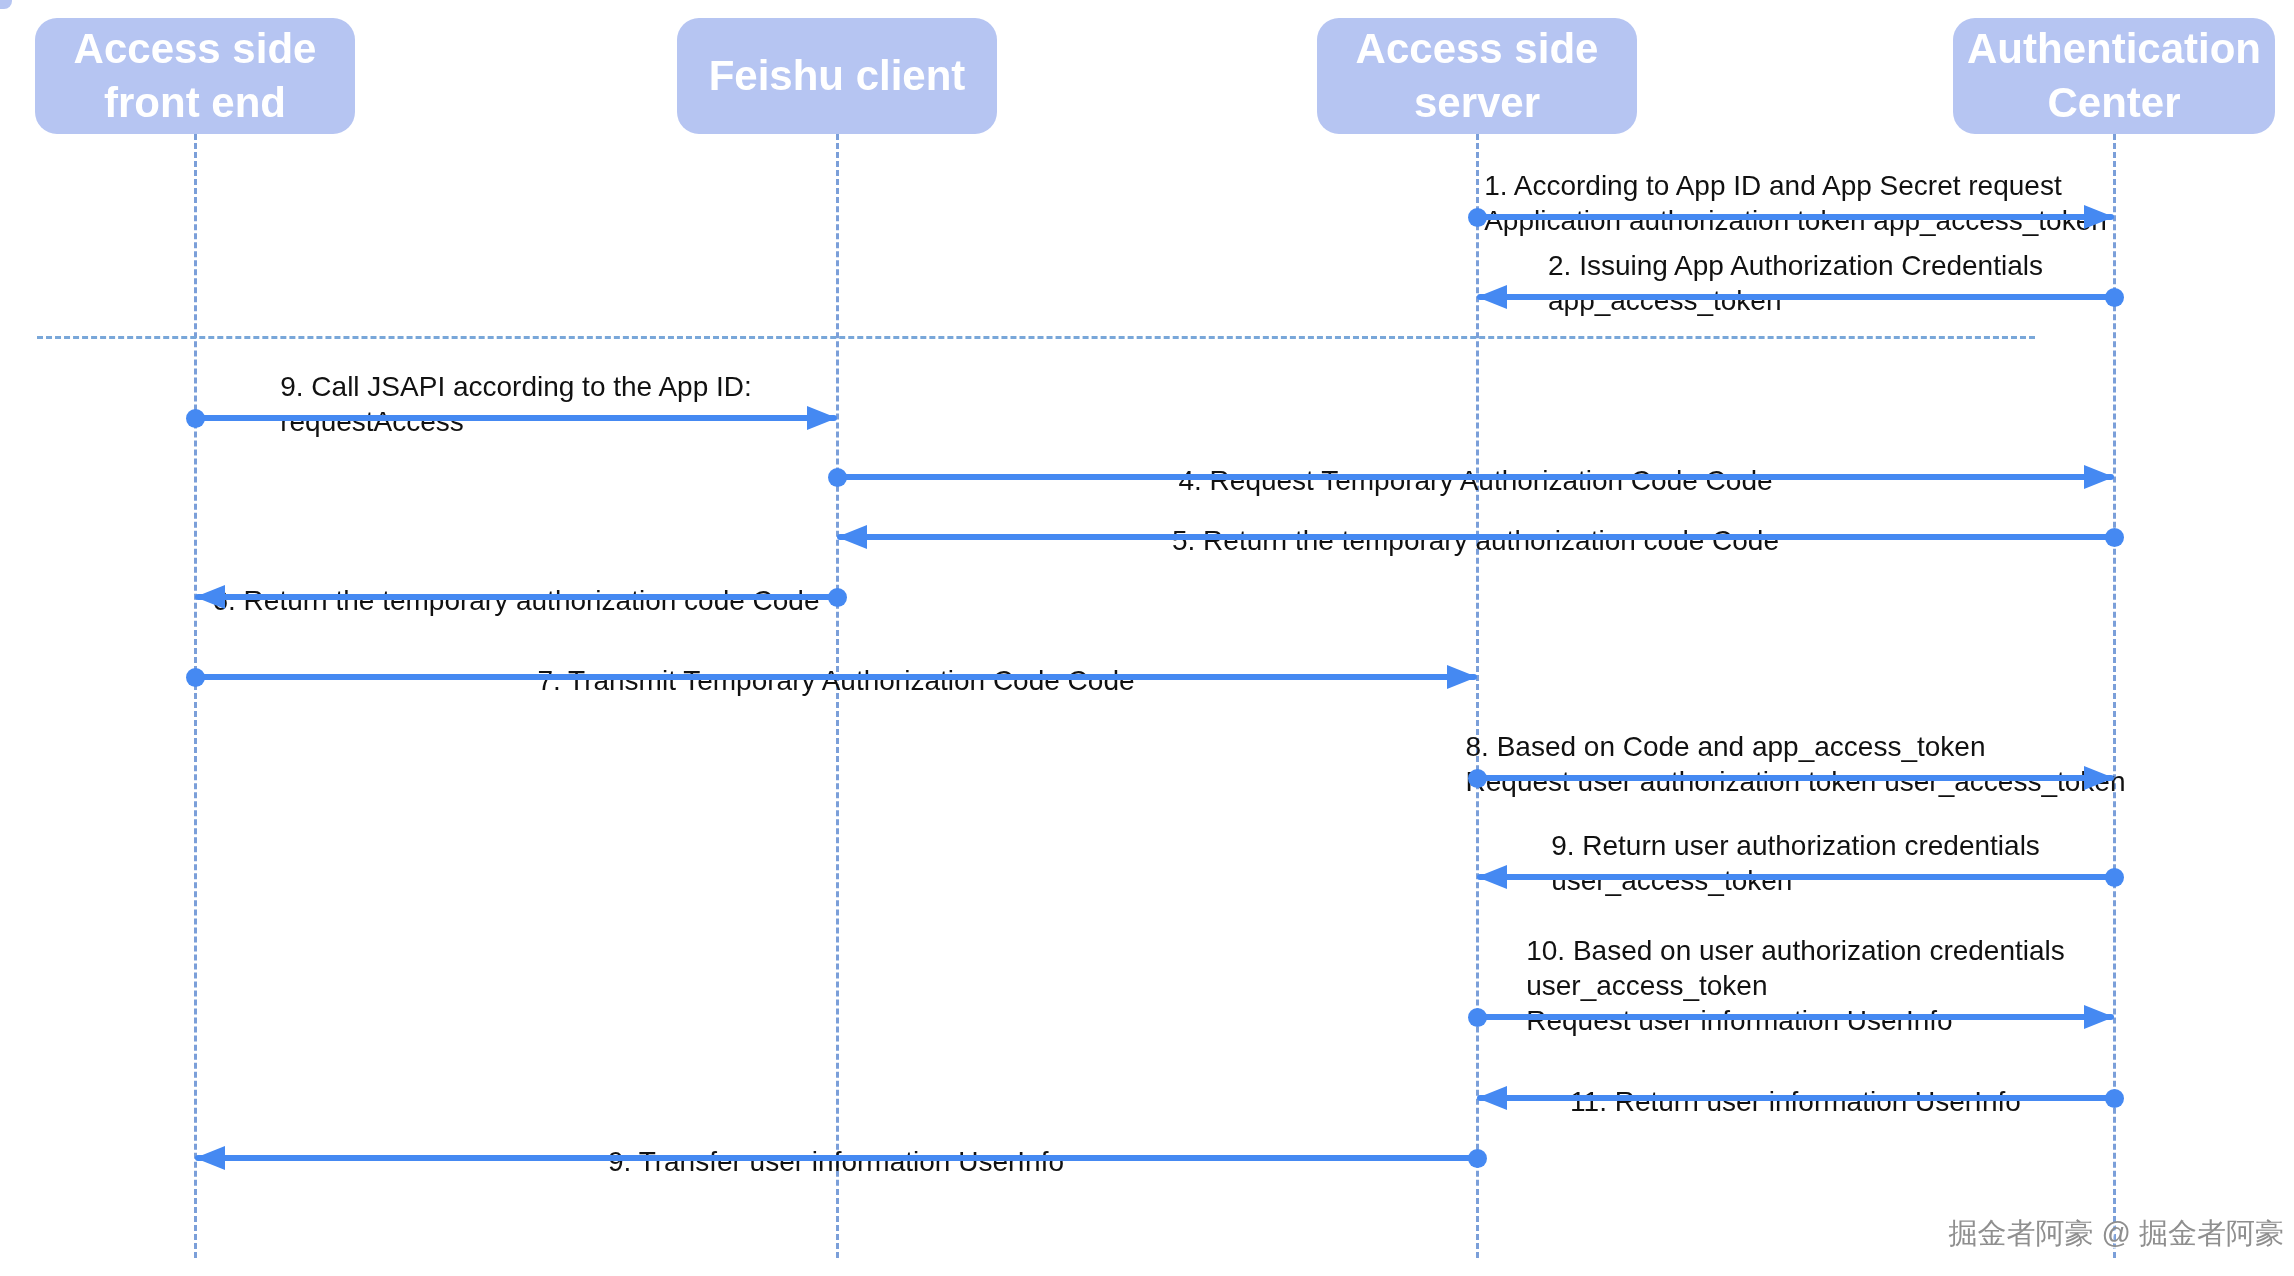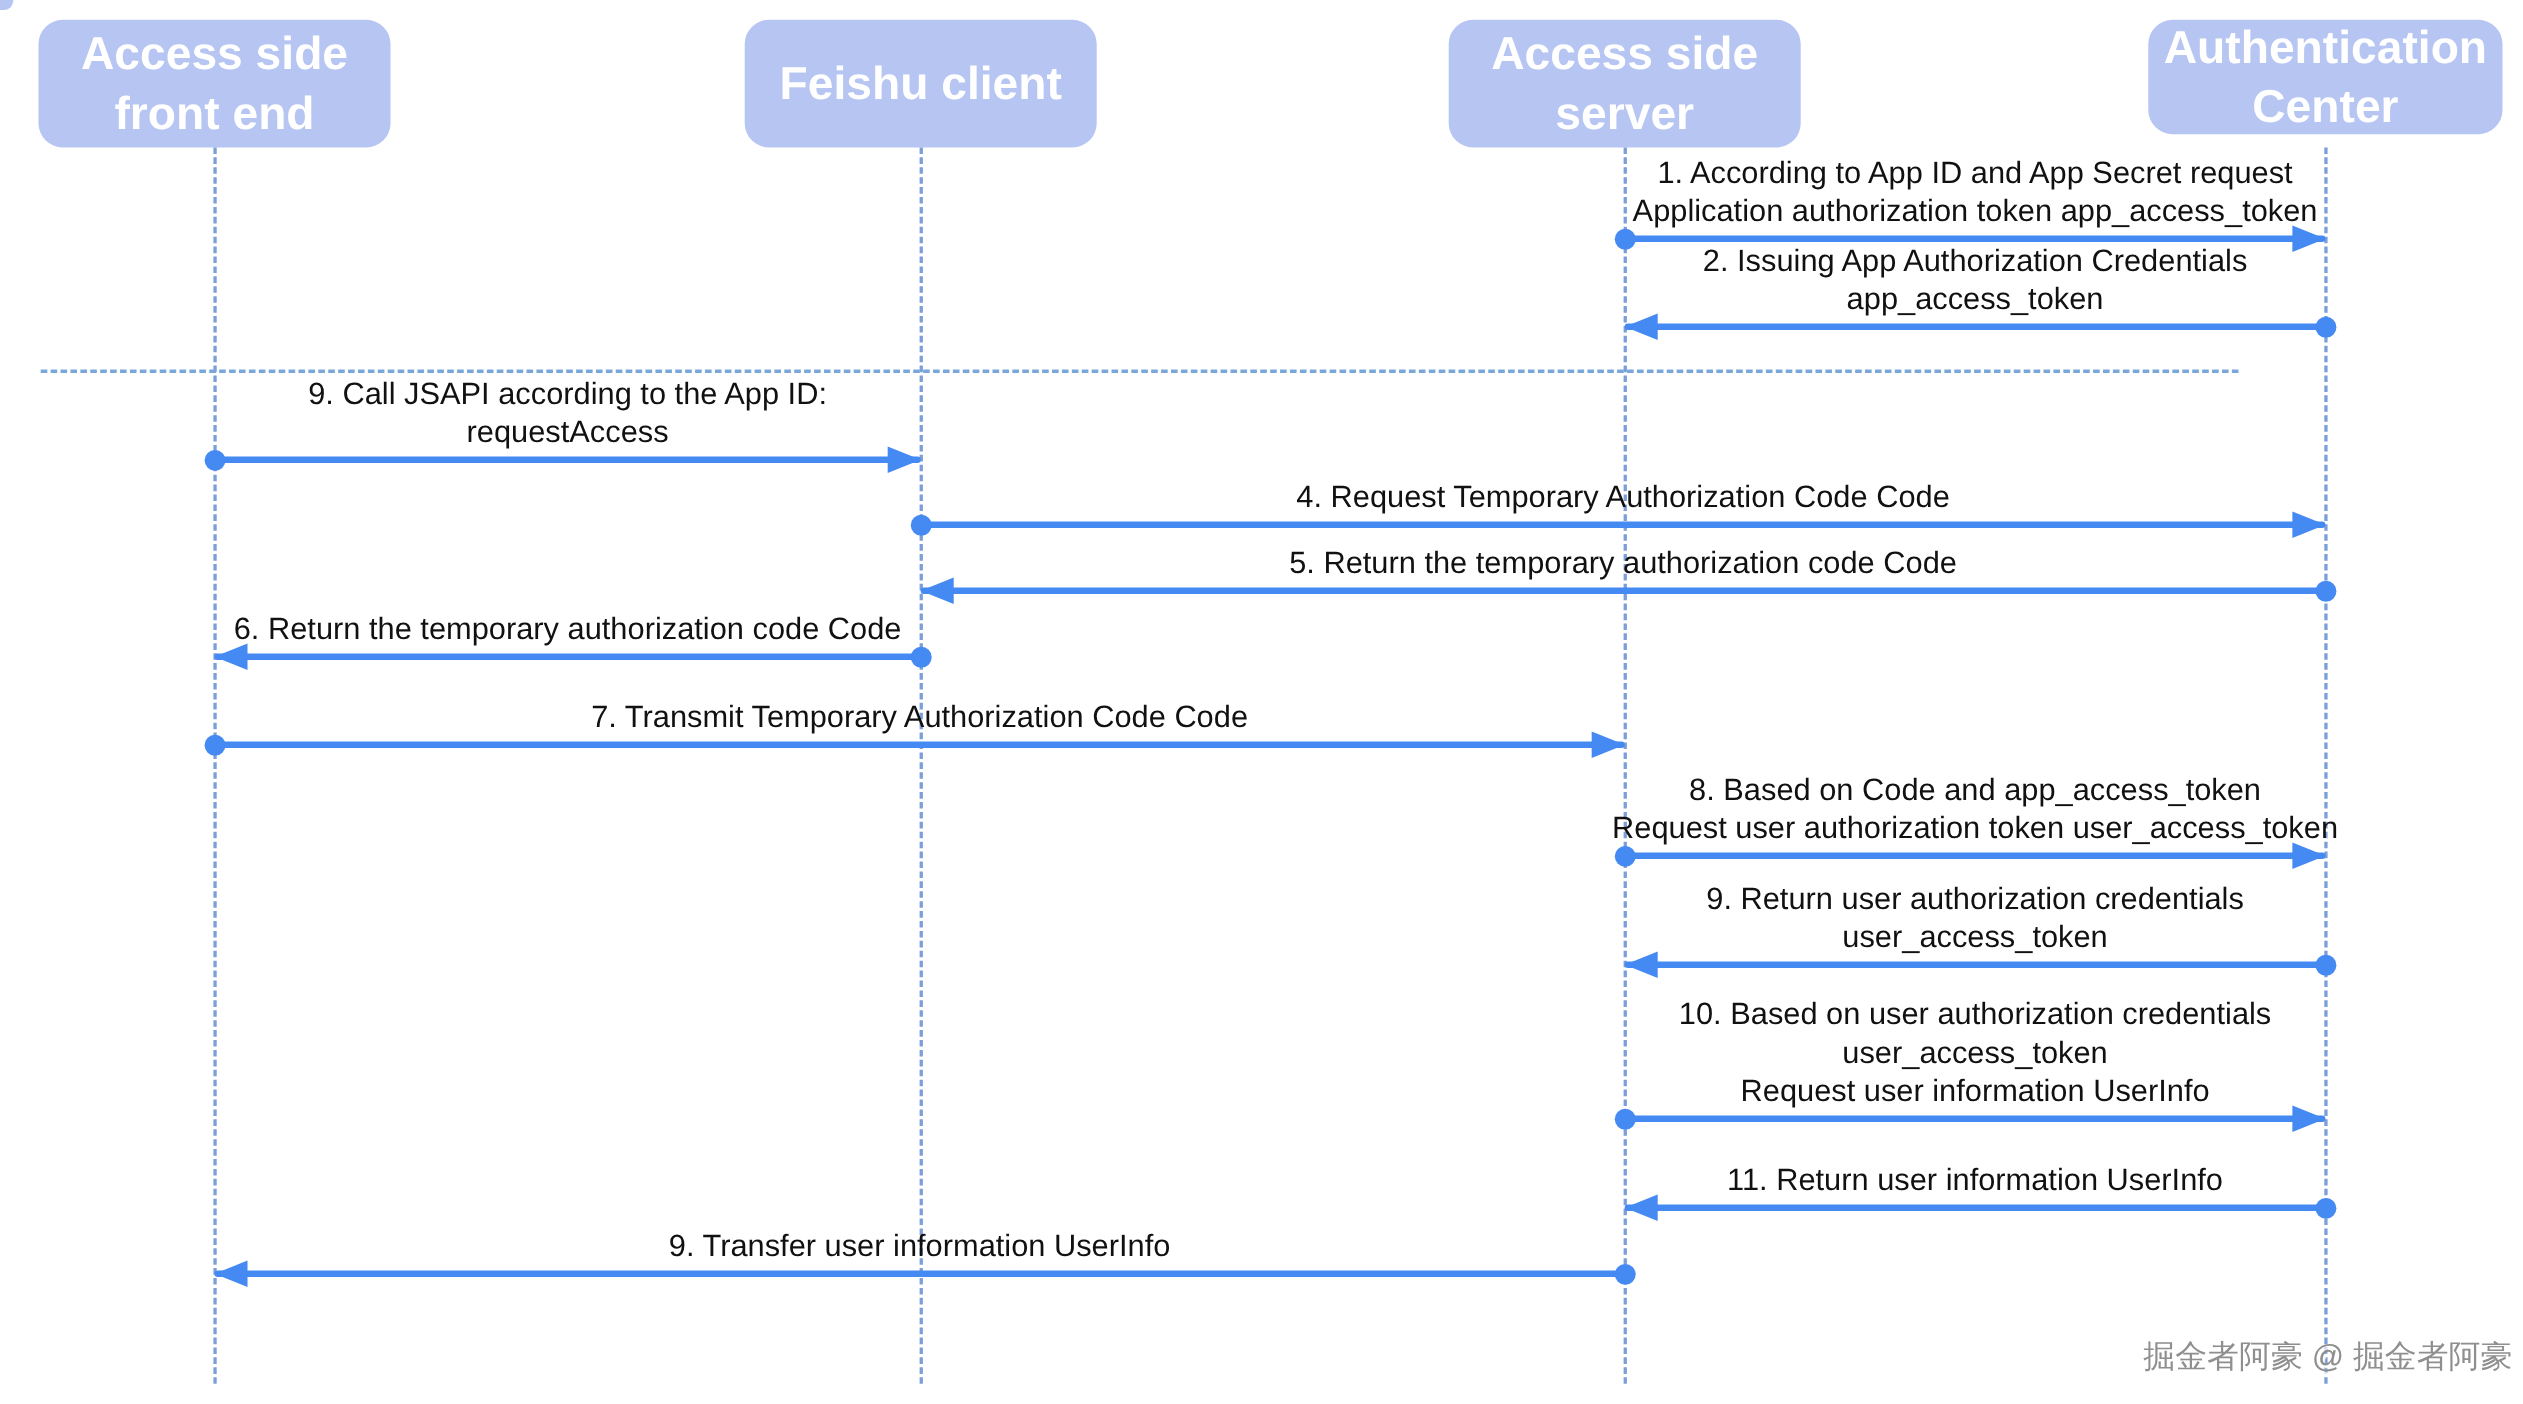--- a/index.html
+++ b/index.html
@@ -42,23 +42,24 @@
     border-radius:16px;
     display:flex;align-items:center;justify-content:center;
     text-align:center;
     font-size:29px;line-height:40px;color:var(--msgtext,#111111);
     white-space:pre-line;
   }
   .msg-label{
     position:absolute;
     transform:translate(-50%,-100%);
     white-space:pre;
-    text-align:center;
+    text-align:left;
     font-size:28px;line-height:35px;
     color:var(--msgtext,#111111);
+    margin-top:29px;
   }
   .msg-line{
     position:absolute;height:6px;border-radius:3px;
     background:var(--arrow,#4589f2);
   }
   .msg-dot{
     position:absolute;width:19px;height:19px;border-radius:50%;
     background:var(--arrow,#4589f2);
   }
   .msg-head{
@@ -87,21 +88,21 @@
         <div class="plabel">Access side
 front end</div>
       </div>
       <div class="pbox" style="left: 677px; top: 18px; width: 320px; height: 116px;">
         <div class="plabel">Feishu client</div>
       </div>
       <div class="pbox" style="left: 1317px; top: 18px; width: 320px; height: 116px;">
         <div class="plabel">Access side
 server</div>
       </div>
-      <div class="pbox" style="left: 1953px; top: 18px; width: 322px; height: 104px;">
+      <div class="pbox" style="left: 1953px; top: 18px; width: 322px; height: 116px;">
         <div class="plabel">Authentication
 Center</div>
       </div>
     </div>
   <div id="lifelines-layer">
       <div class="lifeline" style="left: 193.5px; top: 134px; height: 1124px;"></div>
       <div class="lifeline" style="left: 835.5px; top: 134px; height: 1124px;"></div>
       <div class="lifeline" style="left: 1475.5px; top: 134px; height: 1124px;"></div>
       <div class="lifeline" style="left: 2112.5px; top: 134px; height: 1124px;"></div>
     </div>

